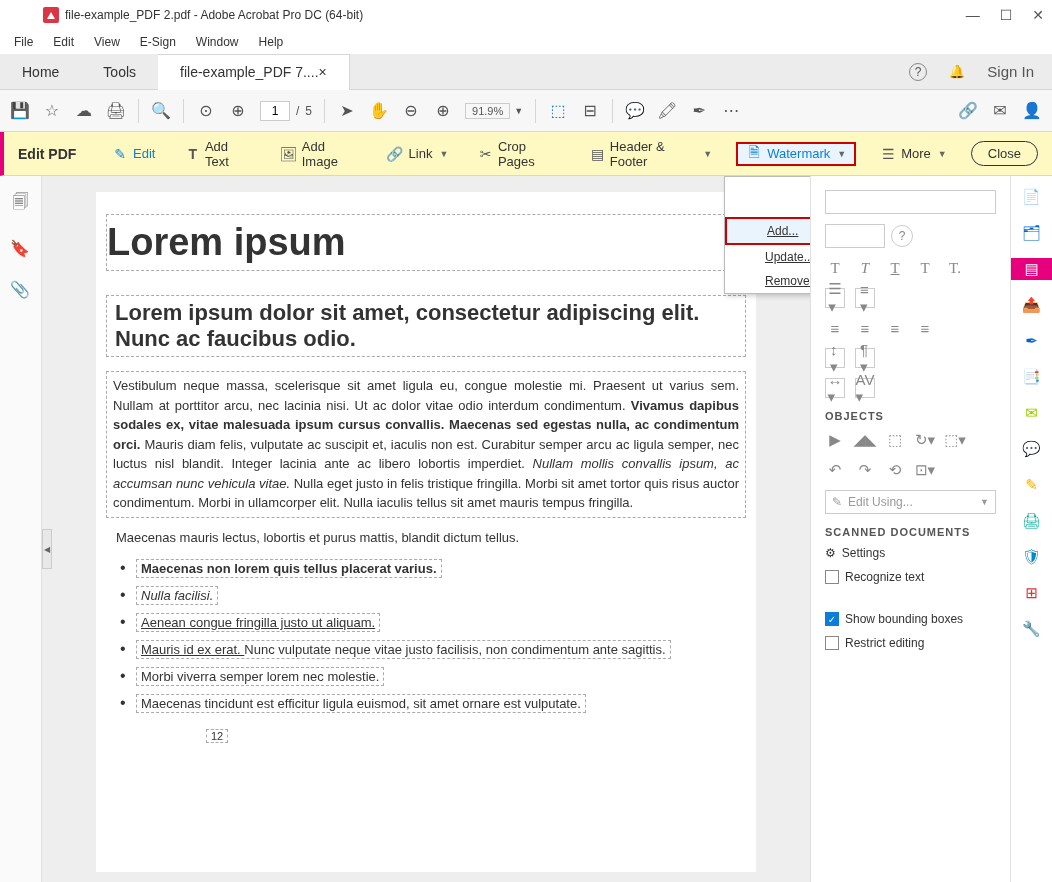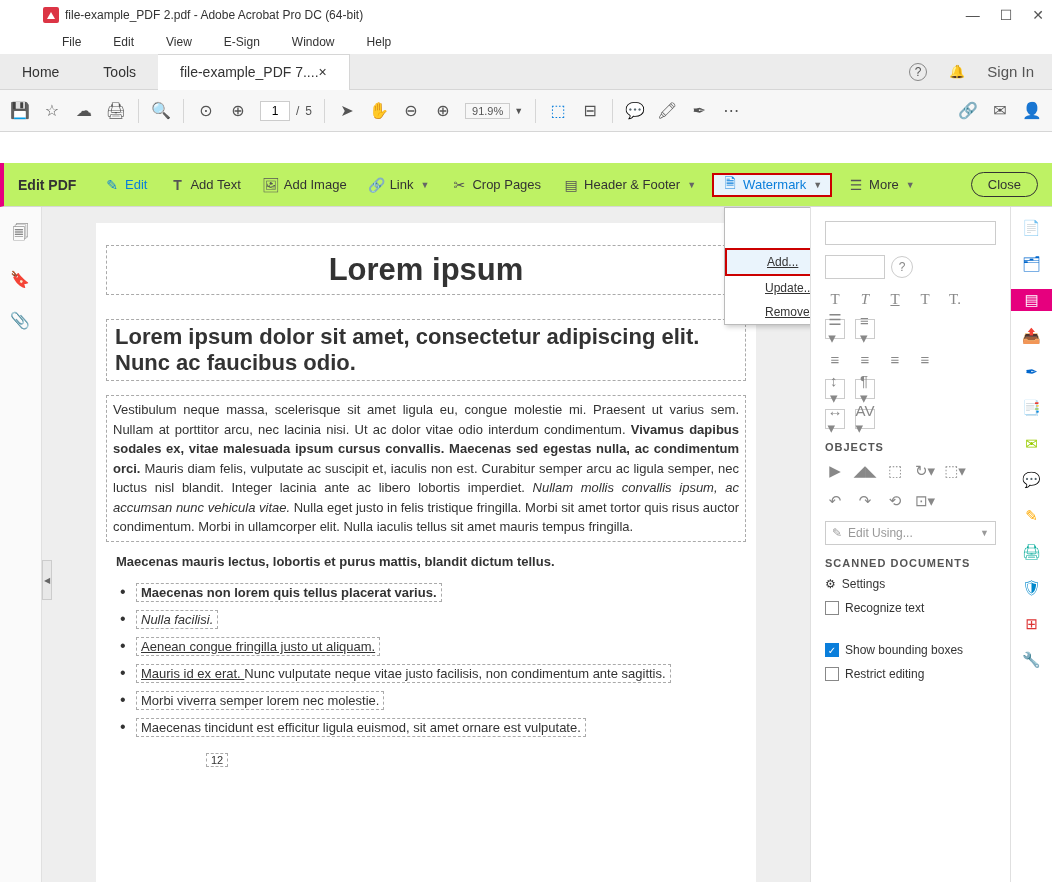--- a/index.html
+++ b/index.html
@@ -3,48 +3,48 @@
 <meta charset="utf-8">
 <style>
 * { margin:0; padding:0; box-sizing:border-box; font-family:"Segoe UI",Arial,sans-serif; }
 body { width:1052px; height:882px; background:#fff; overflow:hidden; font-size:13px; color:#333; }
 .titlebar { height:30px; display:flex; align-items:center; padding:0 8px; background:#fff;margin-left:35px; }
 .titlebar .pdf-icon { width:16px; height:16px; background:#dc3545; border-radius:2px; margin-right:6px; display:flex; align-items:center; justify-content:center; }
 .titlebar .pdf-icon::before { content:""; width:0; height:0; border-left:4px solid transparent; border-right:4px solid transparent; border-bottom:7px solid #fff; }
 .titlebar .title { font-size:12px; color:#333; flex:1; }
 .win-controls { display:flex; gap:20px; margin-left:auto; font-size:14px; color:#555; }
 .win-controls span { cursor:default; }
-.menubar { height:24px; display:flex; align-items:center; padding:0 6px; gap:16px; font-size:12px;margin-left:48px; }
+.menubar { height:24px; display:flex; align-items:center; padding:0 6px; gap:4px; font-size:12px; }
 .menubar span { padding:2px 8px; cursor:default; }
 .tabs { height:36px; background:#ececec; display:flex; align-items:center; border-bottom:1px solid #d6d6d6; }
 .tab { padding:0 22px; height:36px; display:flex; align-items:center; font-size:14px; color:#333; cursor:default; }
 .tab.active { background:#fff; border-top:1px solid #d6d6d6; border-right:1px solid #d6d6d6; position:relative; }
 .tabs-right { margin-left:auto; display:flex; align-items:center; gap:22px; padding-right:18px; color:#555; }
 .main-toolbar { height:42px; background:#f7f7f7; border-bottom:1px solid #d6d6d6; display:flex; align-items:center; padding:0 10px; gap:12px; color:#555; }
 .tb-sep { width:1px; height:24px; background:#d6d6d6; }
 .tb-icon { width:20px; height:20px; display:inline-flex; align-items:center; justify-content:center; font-size:16px; cursor:default; }
 .pagebox { display:flex; align-items:center; gap:6px; font-size:12px; }
 .pagebox input { width:30px; height:20px; border:1px solid #ccc; text-align:center; font-size:12px; }
 .zoombox { display:flex; align-items:center; gap:4px; font-size:12px; }
 .zoombox .zoom-val { border:1px solid #ccc; padding:1px 6px; font-size:11px; }
-.edit-toolbar { height:44px; background:#bef264; border-bottom:1px solid #d6d6d6; border-left:4px solid #e6007e; display:flex; align-items:center; padding:0 14px; gap:10px;margin-top:31px; }
+.edit-toolbar { height:44px; background:#fef9c3; border-bottom:1px solid #d6d6d6; border-left:4px solid #e6007e; display:flex; align-items:center; padding:0 14px; gap:18px; }
 .edit-toolbar .label { font-weight:600; font-size:14px; min-width:70px; }
 .et-btn { display:flex; align-items:center; gap:5px; font-size:13px; color:#333; cursor:default; padding:4px 6px; }
 .et-btn .ic { width:16px; height:16px; display:inline-flex; align-items:center; justify-content:center; color:#0a7edb; font-size:14px; }
 .et-btn.watermark { border:2px solid #c00; background:#eaf4fc; padding:2px 8px; }
 .et-btn.watermark .ic { color:#0a7edb; }
 .et-btn .caret { font-size:9px; margin-left:2px; color:#666; }
 .close-btn { margin-left:auto; border:1px solid #333; border-radius:14px; padding:4px 16px; font-size:13px; cursor:default; }
 .workspace { display:flex; height:calc(882px - 30px - 24px - 36px - 42px - 44px); }
 .left-rail { width:42px; background:#fafafa; border-right:1px solid #e0e0e0; display:flex; flex-direction:column; align-items:center; padding-top:14px; gap:22px; color:#666; }
 .left-rail .ic { font-size:16px; cursor:default; }
 .page-area { flex:1; background:#eee; position:relative; overflow:hidden; padding:16px 28px; }
 .page { width:660px; min-height:680px; background:#fff; margin:0 auto; padding:22px 0 30px; position:relative; }
 .page .box { border:1px dashed #aaa; margin:0 10px 6px; padding:2px 4px; }
-.page .h1 { font-size:31px; font-weight:700; text-align:center; padding:6px 0; }
+.page .h1 { font-size:38px; font-weight:700; padding:6px 0; }
 .page .h2 { font-size:22px; font-weight:700; text-align:left; padding:4px 8px; }
 .page .para { font-size:13px; line-height:1.5; padding:4px 6px; text-align:justify; }
 .page ul { list-style:none; margin-left:24px; }
 .page ul li { position:relative; padding:4px 0 4px 16px; font-size:13px; }
 .page ul li::before { content:"•"; position:absolute; left:0; font-size:16px; }
 .page ul li .item-box { border:1px dashed #aaa; padding:1px 4px; display:inline-block; }
 .pagenum { display:inline-block; border:1px dashed #aaa; padding:0 4px; font-size:11px; margin-left:110px; margin-top:12px; }
 .dropdown { position:absolute; top:0; left:682px; width:166px; background:#fff; border:1px solid #bbb; box-shadow:2px 2px 5px rgba(0,0,0,.2); z-index:10; }
 .dropdown .item { padding:5px 40px; font-size:12px; text-decoration:underline; cursor:default; }
 .dropdown .item.sel { border:2px solid #c00; background:#eaf4fc;margin-top:40px; }
@@ -190,21 +190,21 @@
   <div class="page-area">
     <div class="collapse-handle">◀</div>
     <div class="page">
       <div class="box h1">Lorem ipsum</div>
       <div style="height:18px;"></div>
       <div class="box h2">Lorem ipsum dolor sit amet, consectetur adipiscing elit. Nunc ac faucibus odio.</div>
       <div style="height:8px;"></div>
       <div class="box para">
         <span>Vestibulum neque massa, scelerisque sit amet ligula eu, congue molestie mi. Praesent ut varius sem. Nullam at porttitor arcu, nec lacinia nisi. Ut ac dolor vitae odio interdum condimentum. </span><b>Vivamus dapibus sodales ex, vitae malesuada ipsum cursus convallis. Maecenas sed egestas nulla, ac condimentum orci.</b><span> Mauris diam felis, vulputate ac suscipit et, iaculis non est. Curabitur semper arcu ac ligula semper, nec luctus nisl blandit. Integer lacinia ante ac libero lobortis imperdiet. </span><i>Nullam mollis convallis ipsum, ac accumsan nunc vehicula vitae.</i><span> Nulla eget justo in felis tristique fringilla. Morbi sit amet tortor quis risus auctor condimentum. Morbi in ullamcorper elit. Nulla iaculis tellus sit amet mauris tempus fringilla.</span>
       </div>
-      <div class="para" style="margin:4px 14px;font-weight:bold;">Maecenas mauris lectus, lobortis et purus mattis, blandit dictum tellus.</div>
+      <div class="para" style="margin:4px 14px;">Maecenas mauris lectus, lobortis et purus mattis, blandit dictum tellus.</div>
       <ul>
         <li><span class="item-box"><b>Maecenas non lorem quis tellus placerat varius.</b></span></li>
         <li><span class="item-box"><i>Nulla facilisi.</i></span></li>
         <li><span class="item-box"><u>Aenean congue fringilla justo ut aliquam. </u></span></li>
         <li><span class="item-box"><u>Mauris id ex erat. </u><span>Nunc vulputate neque vitae justo facilisis, non condimentum ante sagittis.</span></span></li>
         <li><span class="item-box">Morbi viverra semper lorem nec molestie.</span></li>
         <li><span class="item-box">Maecenas tincidunt est efficitur ligula euismod, sit amet ornare est vulputate.</span></li>
       </ul>
       <span class="pagenum">12</span>
     </div>

